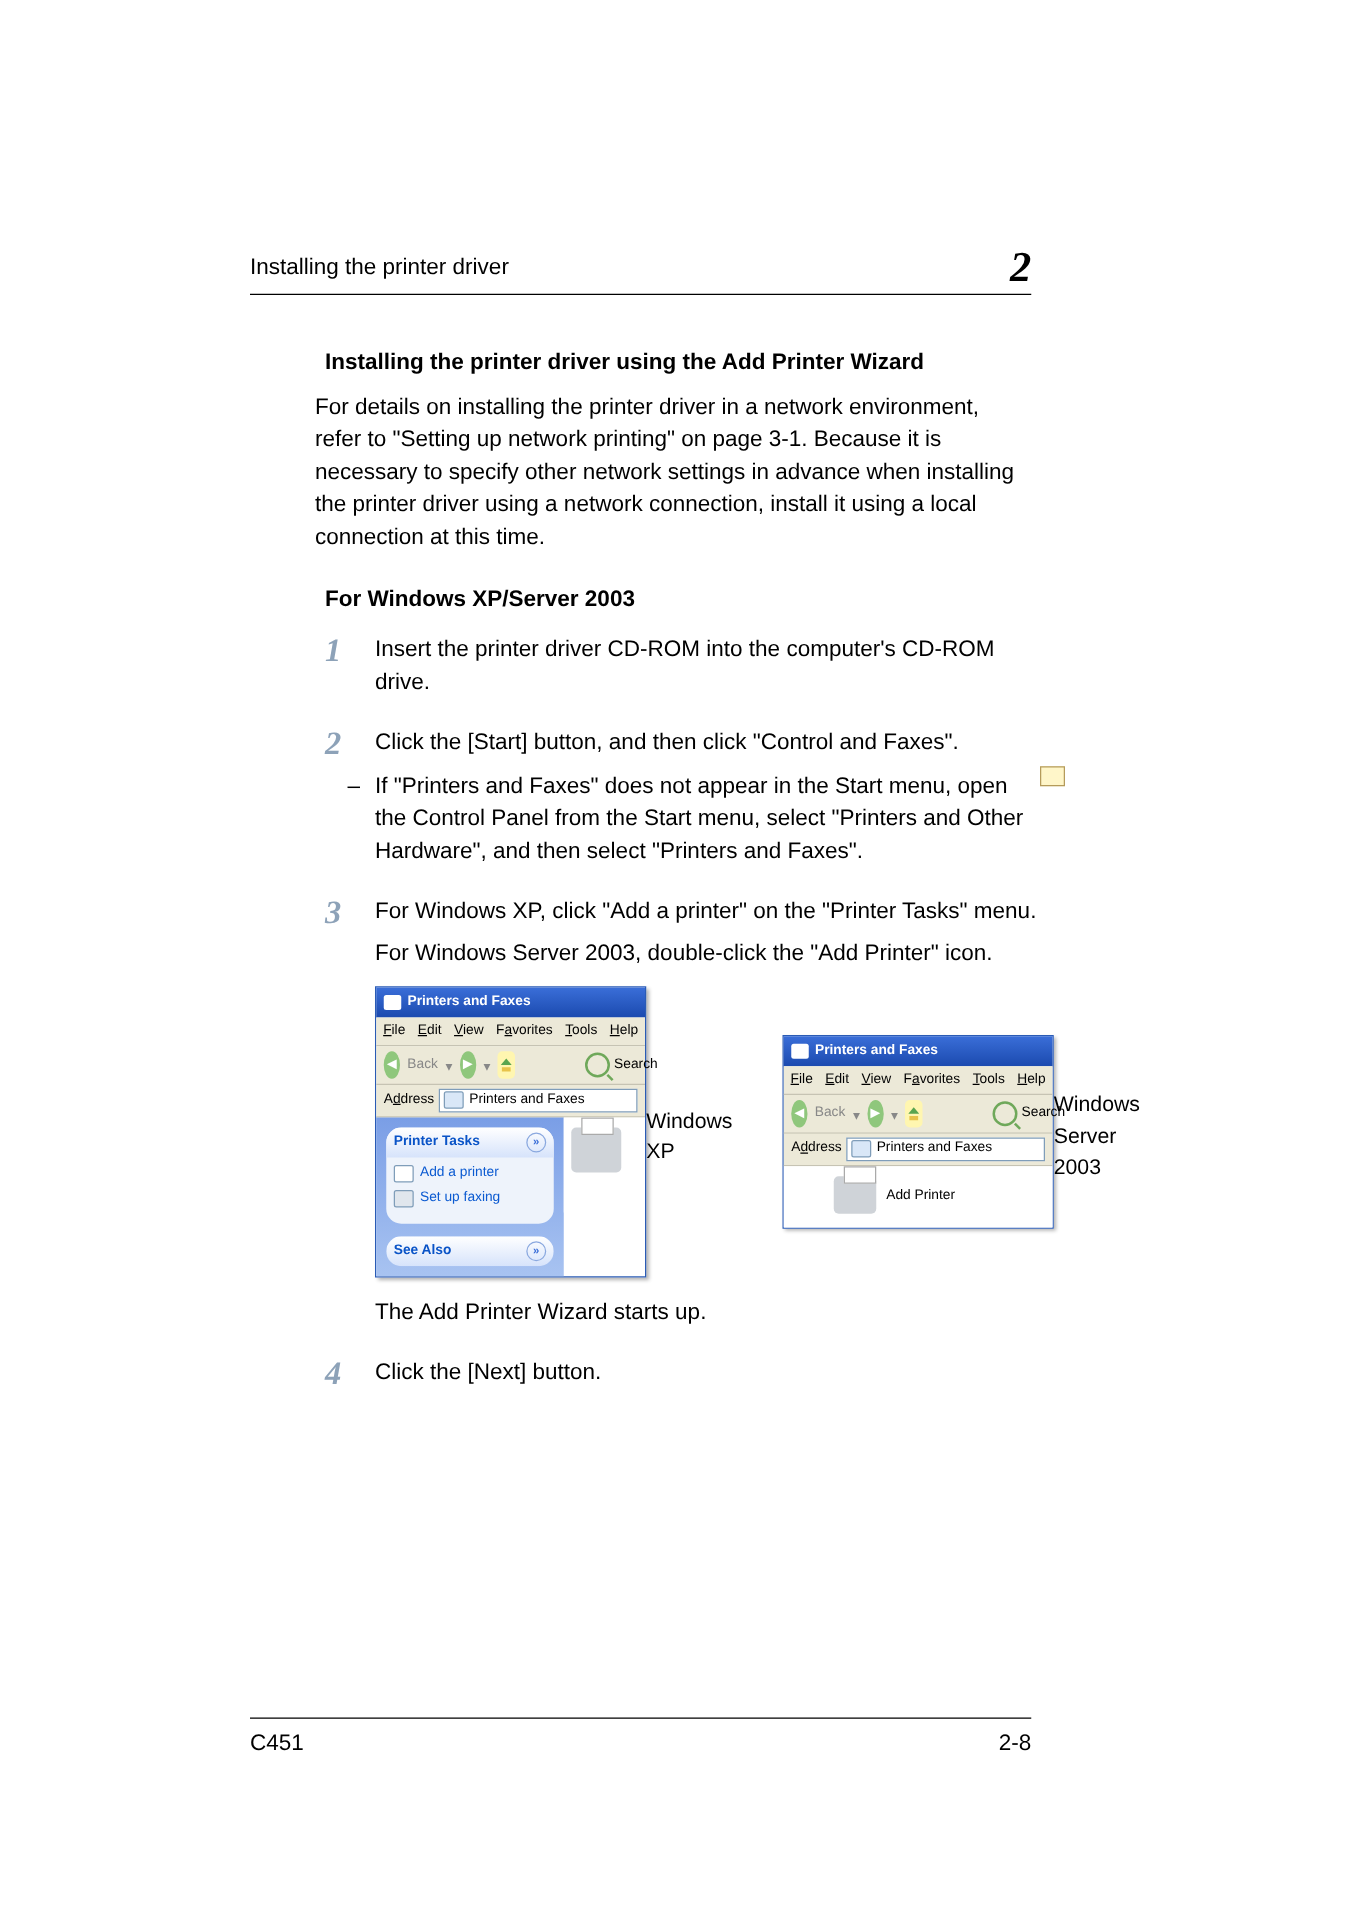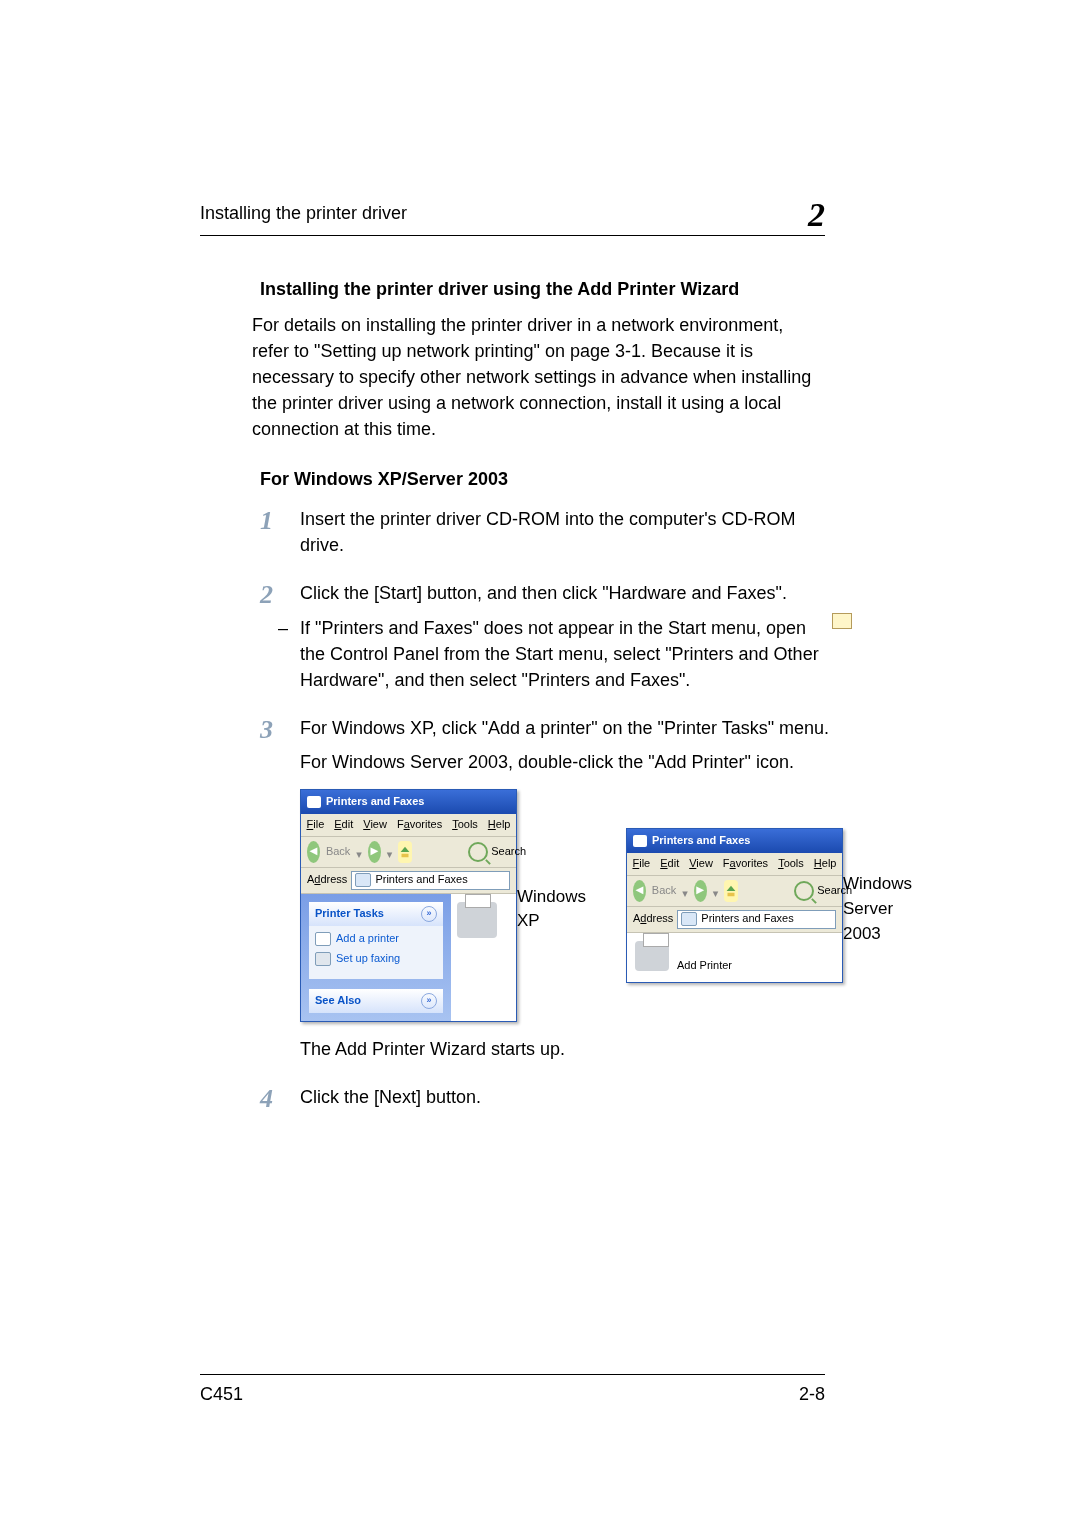--- a/index.html
+++ b/index.html
@@ -76,41 +76,41 @@
     bottom:-3px;right:-5px;transform:rotate(45deg);}
   .addr-bar{display:flex;align-items:center;gap:4px;padding:3px 6px;background:#ece9d8;border-bottom:1px solid #c6c3b3;}
   .addr-field{flex:1;background:#fff;border:1px solid #7f9db9;height:17px;display:flex;align-items:center;gap:4px;padding:0 3px;}
   .addr-field .ico{width:14px;height:12px;background:#d9e7f7;border:1px solid #7f9db9;border-radius:2px;}
   .content{display:flex;align-items:flex-start;}
   .side-pane{
     width:150px;background:linear-gradient(#7a9ee6,#a8c3f1);
     padding:8px;box-sizing:border-box;display:flex;flex-direction:column;gap:10px;
   }
   .side-box{
-    background:#eef3fb;border-radius:0;overflow:hidden;
+    background:#eef3fb;border-radius:12px;overflow:hidden;
   }
   .side-box-hd{
     background:linear-gradient(#fff,#d6e3fb);padding:4px 6px;color:#0953c7;font-weight:bold;
     display:flex;align-items:center;justify-content:space-between;font-size:11px;
   }
   .chev{width:14px;height:14px;border:1px solid #8aa8df;border-radius:50%;
     display:flex;align-items:center;justify-content:center;color:#3a6ed8;font-size:9px;}
   .side-box-body{padding:5px 6px 8px;}
   .task-link{display:flex;align-items:center;gap:5px;color:#0b5ad1;margin-bottom:4px;}
   .task-ico{width:14px;height:12px;background:#fff;border:1px solid #7f9db9;border-radius:2px;}
   .main-pane{flex:1;background:#fff;padding:8px 6px;min-height:60px;}
   .big-printer{
     width:40px;height:36px;background:#cfd3d8;border-radius:4px;position:relative;margin-bottom:3px;
   }
   .big-printer:before{content:"";position:absolute;top:-8px;left:8px;width:24px;height:12px;
     background:#fff;border:1px solid #aaa;}
   .item-lbl{font-size:11px;}
   
   .srv .content{background:#fff;padding:8px;}
-  .srv .item{display:flex;align-items:flex-end;gap:8px;}
+  .srv .item{display:flex;align-items:center;gap:8px;margin-left:32px;}
   .srv .big-printer{width:34px;height:30px;}
   .footer{
     position:absolute;left:200px;right:255px;bottom:120px;
     border-top:1px solid #000;display:flex;justify-content:space-between;padding-top:6px;
     font-size:18px;
   }
   .edge-box{position:absolute;right:228px;top:613px;width:18px;height:14px;
     border:1px solid #b59b5b;background:#fff6c9;}
 </style>
 </head>
@@ -131,21 +131,21 @@
   <li>
     <span class="step-num">1</span>
     <div class="step-body">
       <p>Insert the printer driver CD-ROM into the computer's CD-ROM drive.</p>
     </div>
   </li>
 
   <li>
     <span class="step-num">2</span>
     <div class="step-body">
-      <p>Click the [Start] button, and then click "Hardware and Faxes".</p>
+      <p>Click the [Start] button, and then click "Control and Faxes".</p>
       <p class="sub-note">
         <span class="dash">–</span><span>If "Printers and Faxes" does not appear in the Start menu, open the Control Panel from the Start menu, select "Printers and Other Hardware", and then select "Printers and Faxes".</span>
       </p>
     </div>
   </li>
 
   <li>
     <span class="step-num">3</span>
     <div class="step-body">
       <p>For Windows XP, click "Add a printer" on the "Printer Tasks" menu.</p>

